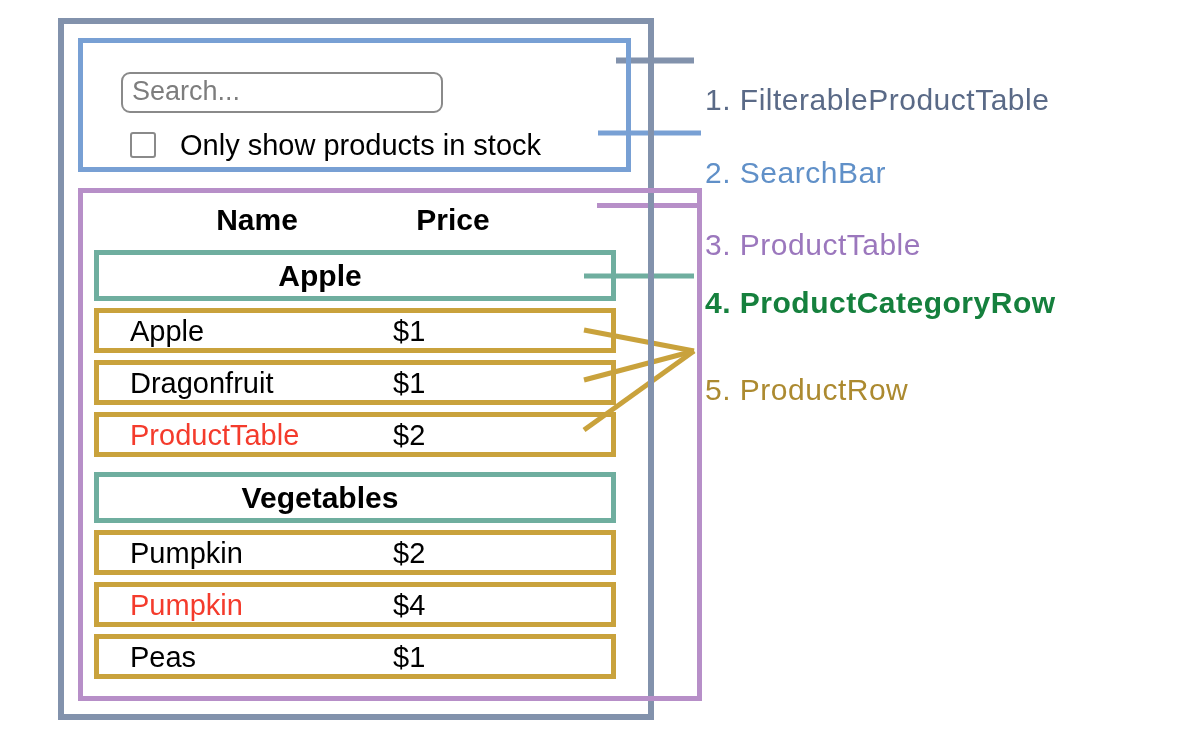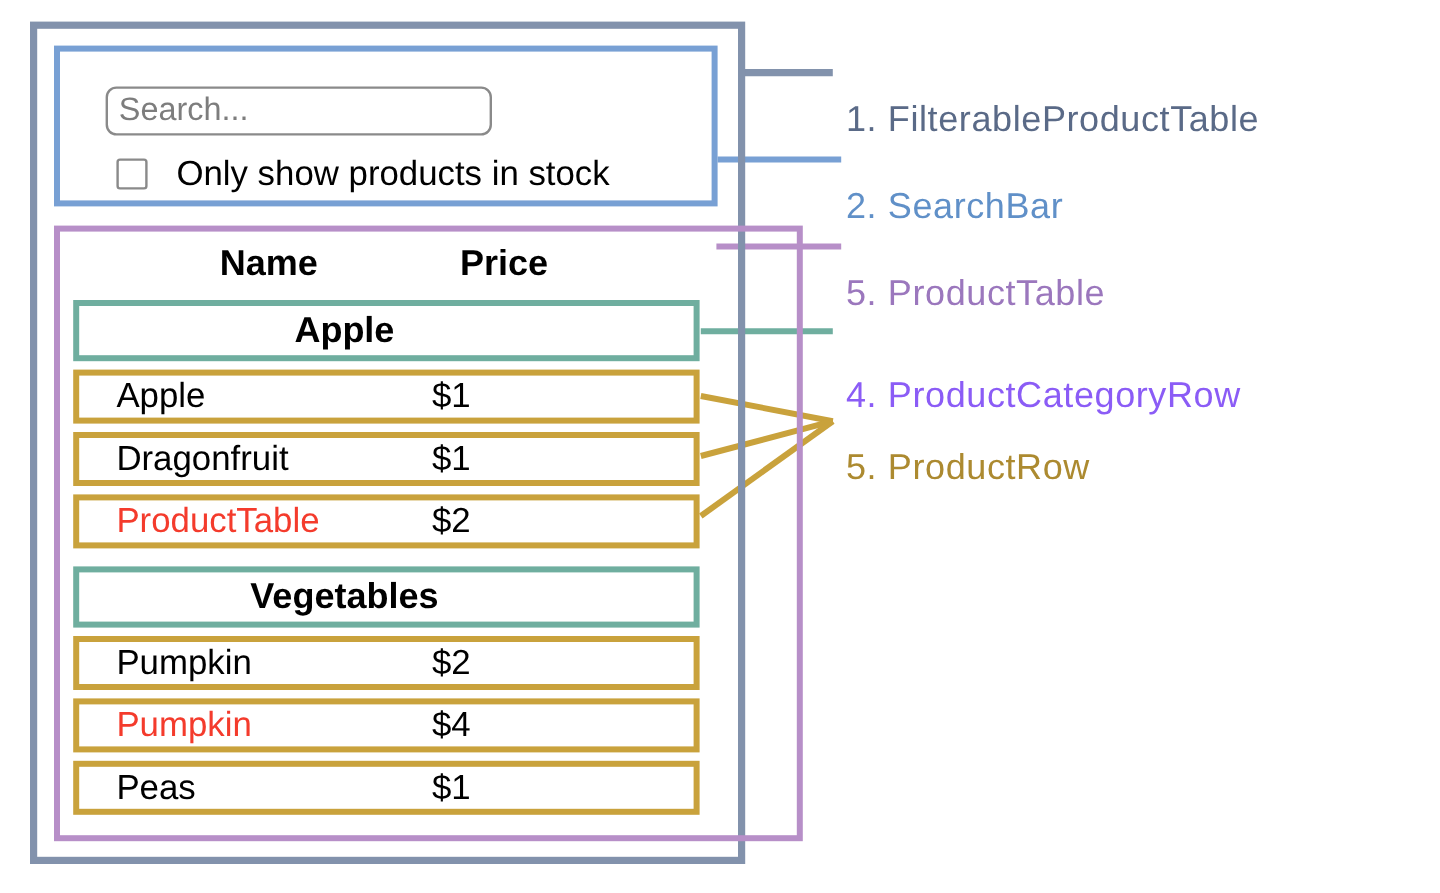--- a/index.html
+++ b/index.html
@@ -9,21 +9,21 @@
     height: 744px;
     background: #ffffff;
     font-family: "Liberation Sans", sans-serif;
     overflow: hidden;
   }
   svg.connectors {
     position: absolute;
     left: 0; top: 0;
     width: 1200px; height: 744px;
   }
-  .box { position: absolute; background: transparent; box-sizing: border-box; }
+  .box { position: absolute; background: transparent; box-sizing: border-box; margin-left: 33px; }
 
   .outer-box {
     left: 25px; top: 18px; width: 596px; height: 702px;
     border: 6px solid #8292ac;
   }
   .searchbar-box {
     left: 45px; top: 38px; width: 553px; height: 134px;
     border: 5px solid #78a0d4;
   }
   .search-input {
@@ -166,18 +166,18 @@
         <div class="product-row">
           <span class="row-name">Peas</span>
           <span class="row-price">$1</span>
         </div>
       </div>
   </div>
 
   <div class="legend">
       <div class="legend-label" style="top: 41px; color: rgb(90, 106, 135);">1. FilterableProductTable</div>
       <div class="legend-label" style="top: 114px; color: rgb(96, 144, 200);">2. SearchBar</div>
-      <div class="legend-label" style="top: 186px; color: rgb(155, 119, 189);">5. ProductTable</div>
-      <div class="legend-label" style="top: 271px; color: #8b5cf6;">4. ProductCategoryRow</div>
+      <div class="legend-label" style="top: 186px; color: rgb(155, 119, 189);">3. ProductTable</div>
+      <div class="legend-label" style="top: 244px; color: #15803d; font-weight: bold;">4. ProductCategoryRow</div>
       <div class="legend-label" style="top: 331px; color: rgb(172, 138, 48);">5. ProductRow</div>
     </div>
 
 </div>
 
 </body></html>

